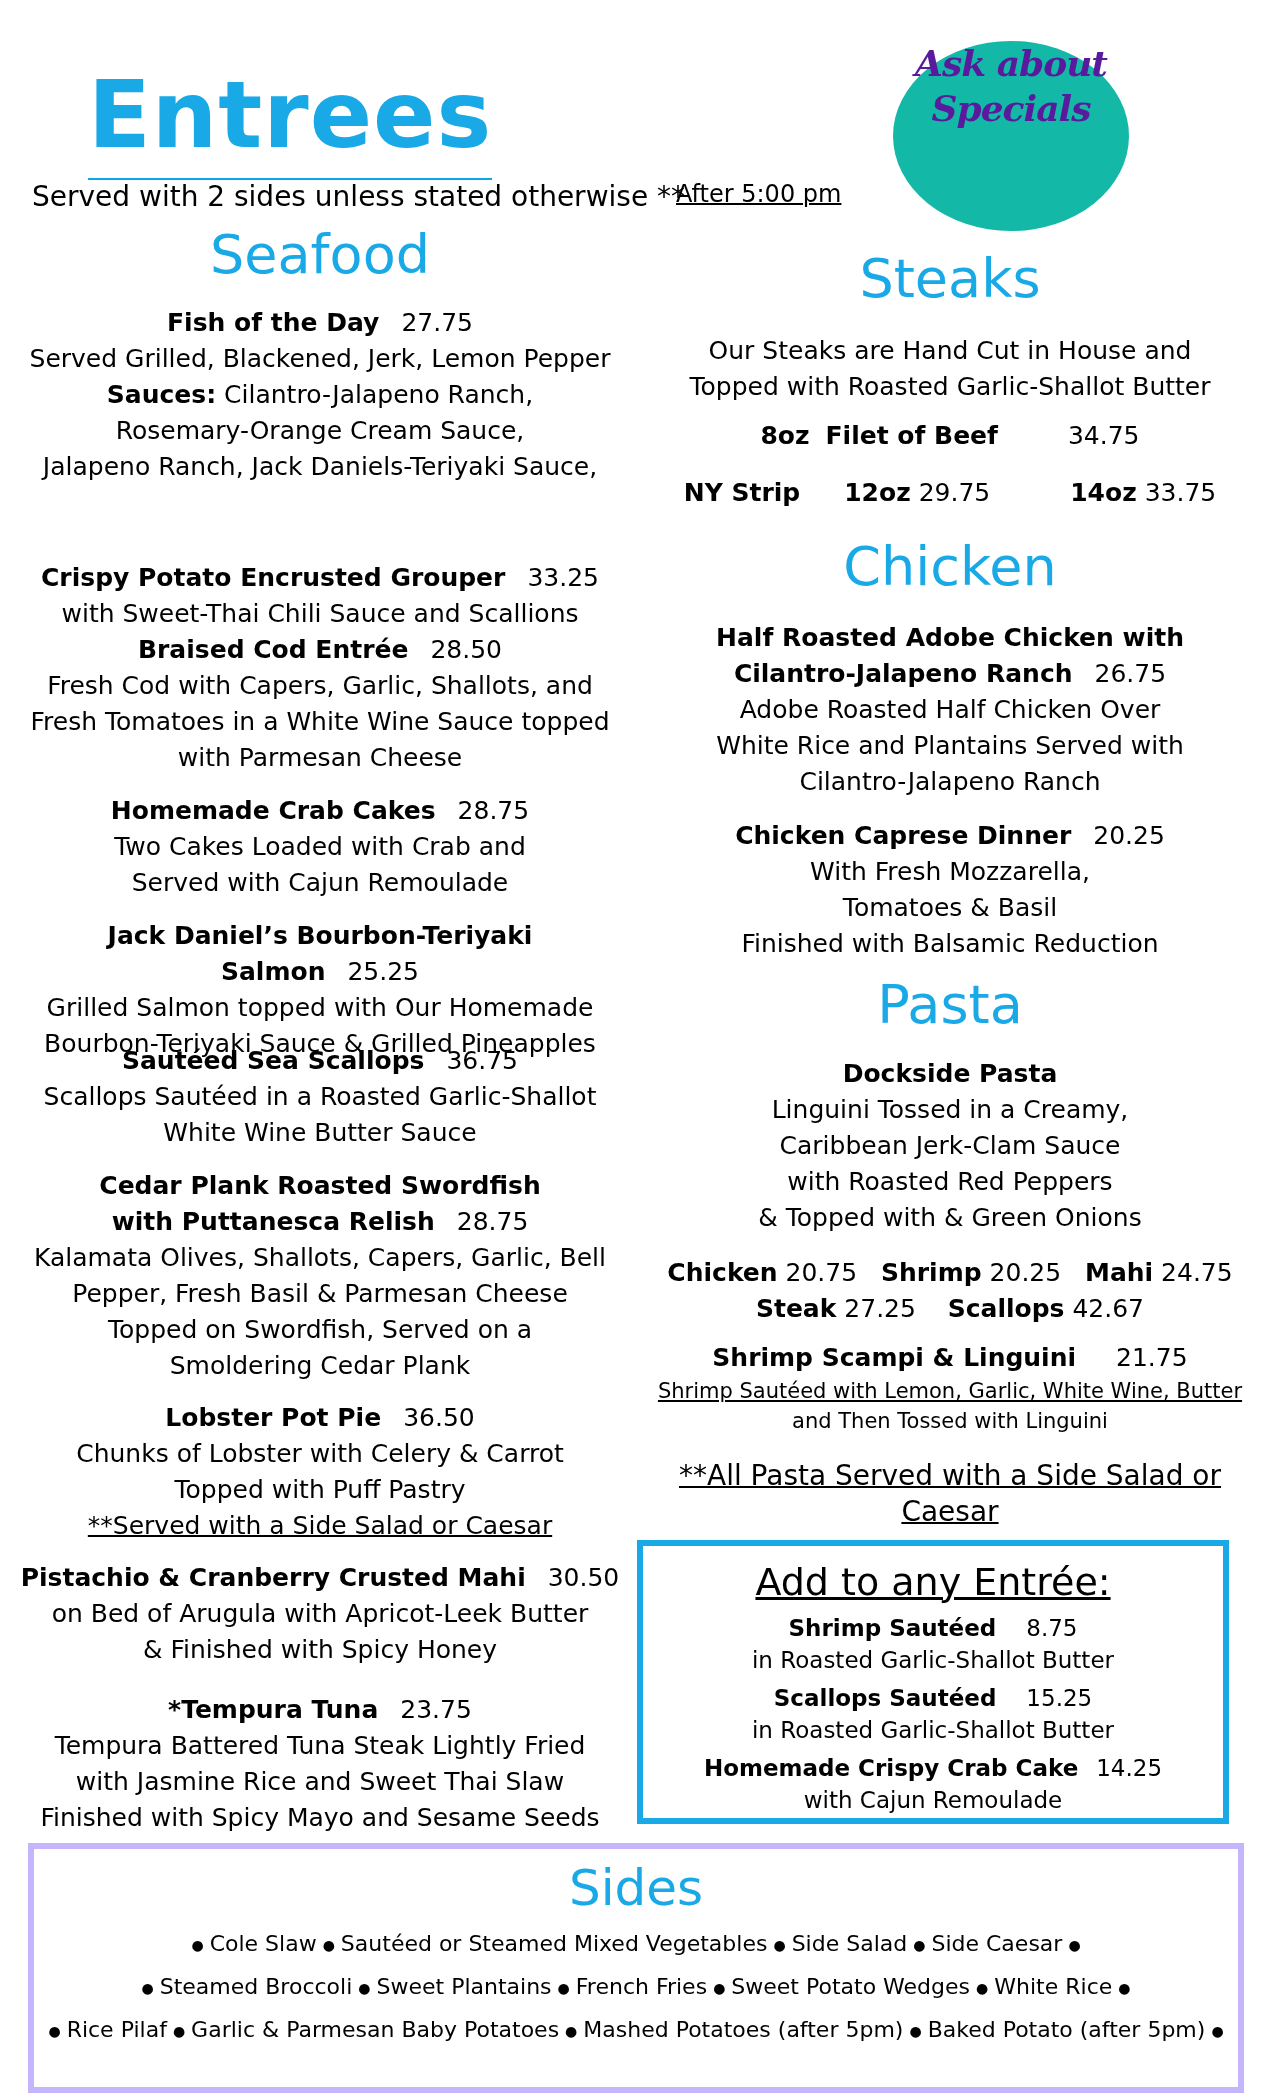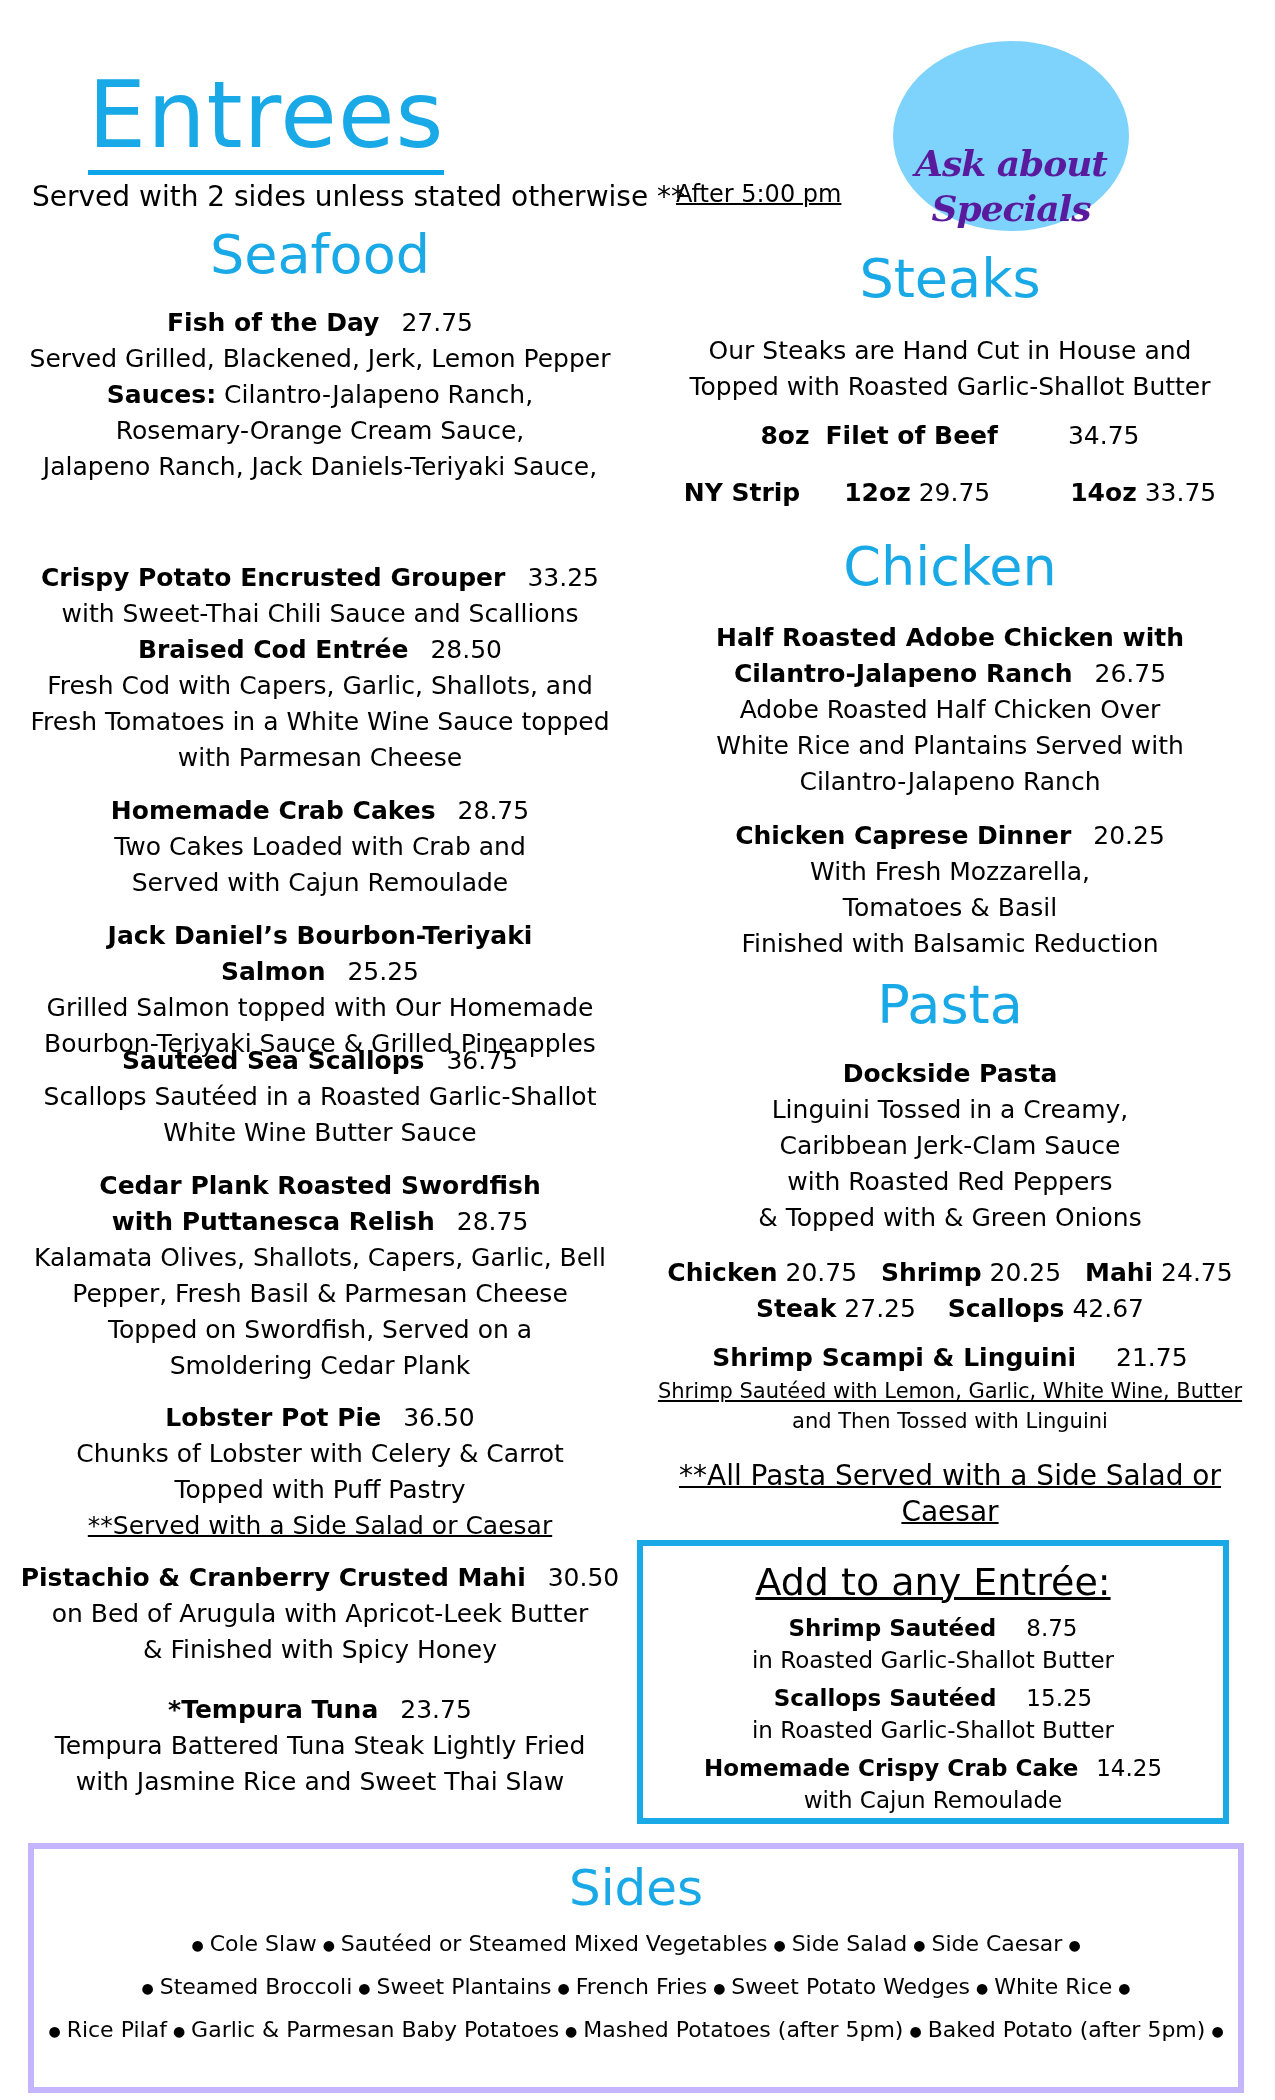--- a/index.html
+++ b/index.html
@@ -2,25 +2,25 @@
 <html><head>
 <meta charset="utf-8">
 <style>
   html, body { margin:0; padding:0; background:#ffffff; }
   body { width:1275px; height:2100px; position:relative; overflow:hidden;
          font-family:"DejaVu Sans", sans-serif; color:#000; }
   .abs { position:absolute; }
   .center { text-align:center; }
   .blue { color:#19a9e6; }
   .title-main { left:88px; top:70px; font-size:92px; line-height:1; letter-spacing:1px;
-                border-bottom:5px solid #0ea5e9; padding-bottom:8px; font-weight:normal; }
+                border-bottom:2px solid #0ea5e9; padding-bottom:16px; font-weight:bold; }
   .subtitle { left:32px; top:180px; font-size:28px; }
   .after { left:676px; top:180px; font-size:24px; text-decoration:underline; text-decoration-thickness:2px; }
   .specials { left:893px; top:41px; width:236px; height:190px; border-radius:50%;
-              background:#7dd3fc; display:flex; flex-direction:column; align-items:center; justify-content:flex-end; }
+              background:#14b8a6; display:flex; flex-direction:column; align-items:center; justify-content:flex-start; }
   .specials span { font-family:"DejaVu Serif", serif; font-style:italic; font-weight:bold; color:#5a1a9e;
                    font-size:36px; line-height:1.25; letter-spacing:-1px; }
   .section-title { font-size:54px; line-height:1; }
   .col-left { left:20px; width:600px; }
   .col-right { left:640px; width:620px; }
   .item { position:absolute; text-align:center; font-size:25px; line-height:36px; }
   .item .name { font-weight:bold; }
   .item .price { margin-left:22px; }
   .item .desc { display:block; }
   .note { text-decoration:underline; text-decoration-thickness:2px; }
@@ -103,20 +103,21 @@
 <div class="item col-left" style="top:1560px;">
   <span class="name">Pistachio &amp; Cranberry Crusted Mahi</span><span class="price">30.50</span>
   <span class="desc">on Bed of Arugula with Apricot-Leek Butter</span>
   <span class="desc">&amp; Finished with Spicy Honey</span>
 </div>
 
 <div class="item col-left" style="top:1692px;">
   <span class="name">*Tempura Tuna</span><span class="price">23.75</span>
   <span class="desc">Tempura Battered Tuna Steak Lightly Fried</span>
   <span class="desc">with Jasmine Rice and Sweet Thai Slaw</span>
+  <span class="desc">Finished with Spicy Mayo and Sesame Seeds</span>
 </div>
 
 <div class="abs section-title blue center col-right" style="top:252px;">Steaks</div>
 <div class="item col-right" style="top:333px;">
   <span class="desc">Our Steaks are Hand Cut in House and</span>
   <span class="desc">Topped with Roasted Garlic-Shallot Butter</span>
 </div>
 <div class="item col-right" style="top:418px;">
   <span class="name">8oz</span>&nbsp;&nbsp;<span class="name">Filet of Beef</span><span class="price" style="margin-left:70px;">34.75</span>
 </div>

